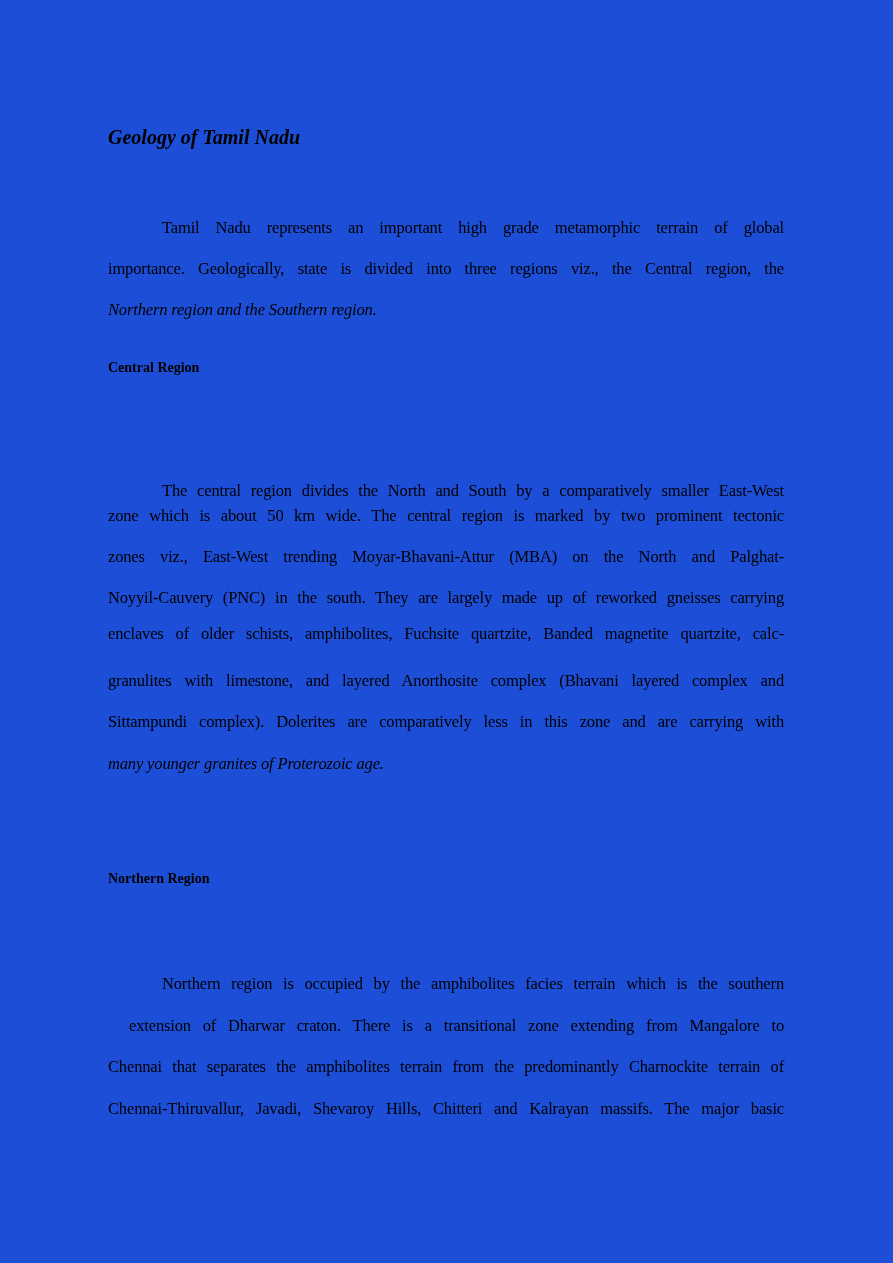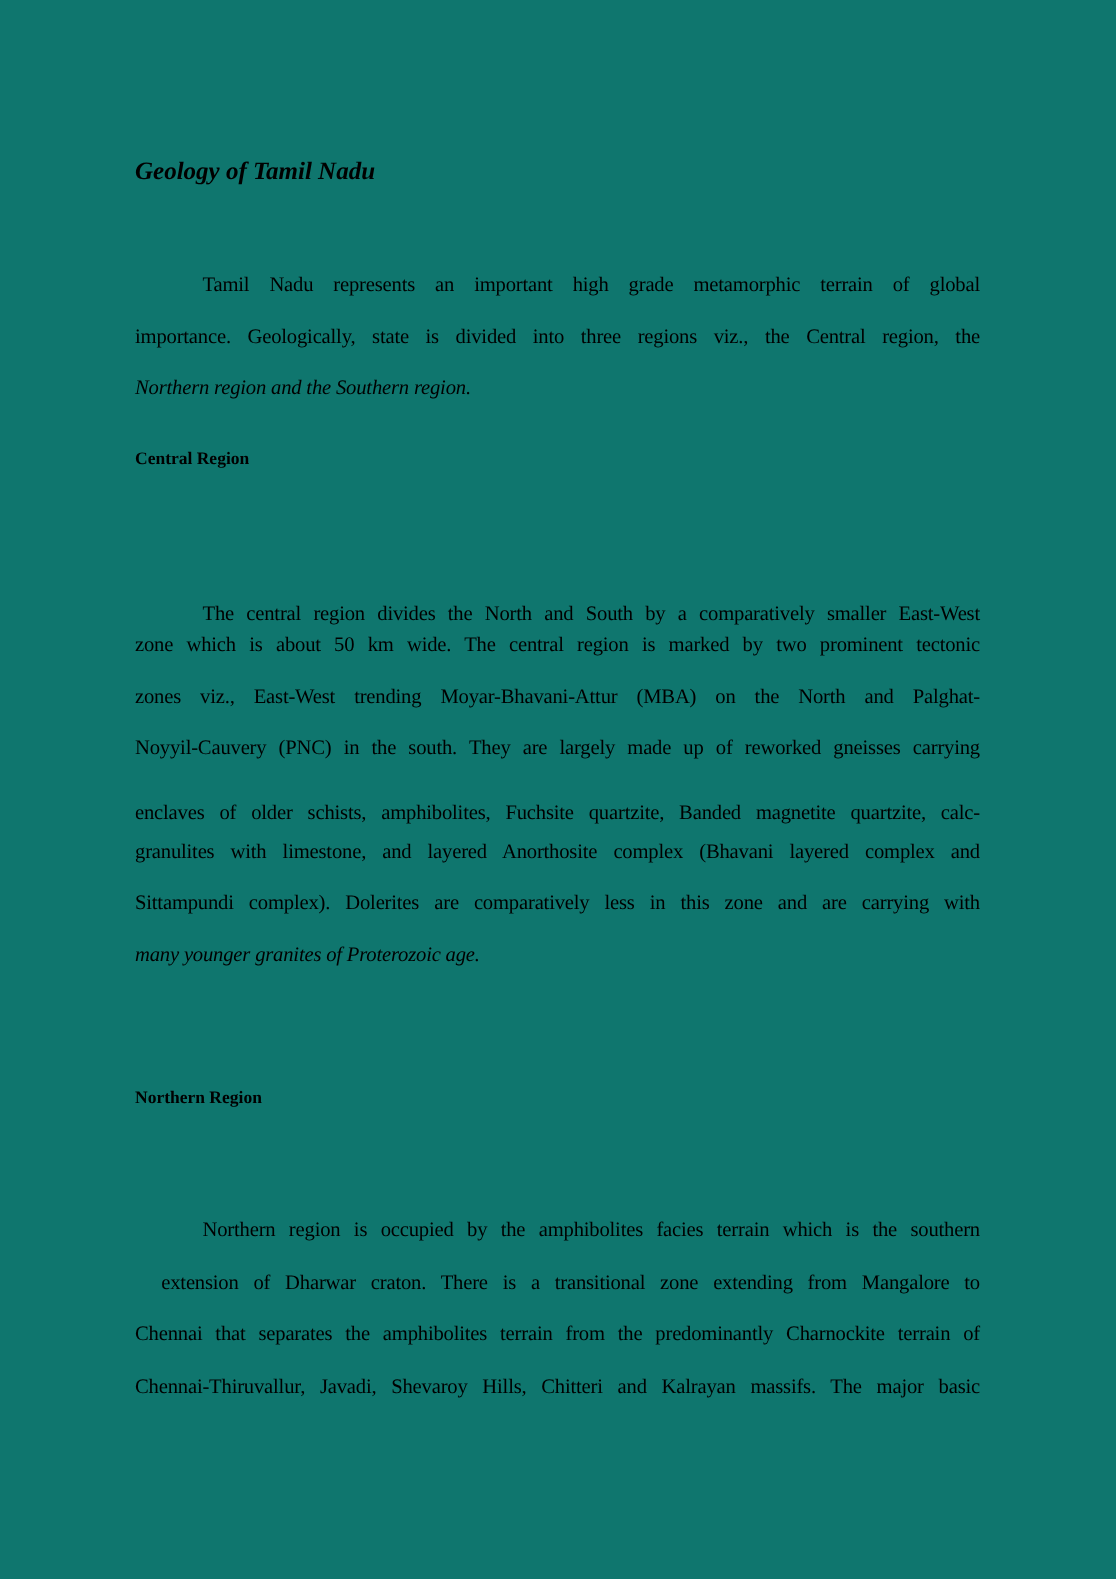--- a/index.html
+++ b/index.html
@@ -1,18 +1,18 @@
 <!DOCTYPE html>
 <html><head>
 <meta charset="utf-8">
 <style>
   html, body { margin: 0; padding: 0; background: #ffffff; }
   body { width: 893px; height: 1263px; position: relative; overflow: hidden;
          font-family: "Liberation Serif", "DejaVu Serif", serif; color: #000; }
-  .page { position: absolute; left: 0; top: 0; width: 893px; height: 1263px; background: #0f766e; }
+  .page { position: absolute; left: 0; top: 0; width: 893px; height: 1263px; background: #1d4ed8; }
   .title { position: absolute; left: 108px; top: 126px; font-size: 20px; font-weight: bold; font-style: italic; white-space: nowrap; }
   .heading { position: absolute; left: 108px; font-size: 14px; font-weight: bold; white-space: nowrap; }
   .line { position: absolute; left: 108px; width: 676px; font-size: 16.5px; line-height: 20px;
           text-align: justify; text-align-last: justify; white-space: nowrap; letter-spacing: -0.15px; }
   .line.last { text-align-last: left; font-style: italic; }
   .line.indent { left: 162px; width: 622px; }
 </style>
 </head>
 <body>
 
@@ -26,21 +26,21 @@
     <div class="line last" style="top:300px">Northern region and the Southern region.</div>
   </div>
 
   <div class="heading" style="top:360px">Central Region</div>
 
   <div>
     <div class="line indent" style="top: 464px; white-space: normal; height: 20px; overflow: visible; margin-top: 17px;"><span style="white-space: nowrap;">The central region divides the North and South by a comparatively smaller East-West</span></div>
     <div class="line" style="top: 506px; white-space: normal; height: 20px; overflow: visible;"><span style="white-space: nowrap; margin-top: 20px;">zone which is about 50 km wide.  The central region is marked by two prominent tectonic</span></div>
     <div class="line" style="top: 547px; white-space: normal; height: 20px; overflow: visible;"><span style="white-space: nowrap;">zones viz., East-West trending Moyar-Bhavani-Attur (MBA) on the North and Palghat-</span></div>
     <div class="line" style="top: 588px; white-space: normal; height: 20px; overflow: visible;"><span style="white-space: nowrap;">Noyyil-Cauvery (PNC) in the south. They are largely made up of reworked gneisses carrying</span></div>
-    <div class="line" style="top: 640px; white-space: normal; height: 20px; overflow: visible;"><span style="white-space: nowrap;">enclaves of older schists, amphibolites, Fuchsite quartzite, Banded magnetite quartzite, calc-</span></div>
+    <div class="line" style="top: 624px; white-space: normal; height: 20px; overflow: visible;"><span style="white-space: nowrap;">enclaves of older schists, amphibolites, Fuchsite quartzite, Banded magnetite quartzite, calc-</span></div>
     <div class="line" style="top: 671px; white-space: normal; height: 20px; overflow: visible;"><span style="white-space: nowrap;">granulites with limestone, and layered Anorthosite complex (Bhavani layered complex and</span></div>
     <div class="line" style="top: 712px; white-space: normal; height: 20px; overflow: visible;"><span style="white-space: nowrap;">Sittampundi complex). Dolerites are comparatively less in this zone and are carrying with</span></div>
     <div class="line last" style="top:754px">many younger granites of Proterozoic age.</div>
   </div>
 
   <div class="heading" style="top:871px">Northern Region</div>
 
   <div>
     <div class="line indent" style="top: 974px; white-space: normal; height: 20px; overflow: visible;"><span style="white-space: nowrap;">Northern region is occupied by the amphibolites facies terrain which is the southern</span></div>
     <div class="line" style="top: 1016px; white-space: normal; height: 20px; overflow: visible;"><span style="white-space: nowrap; margin-left: 21px;">extension of Dharwar craton. There is a transitional zone extending from Mangalore to</span></div>

